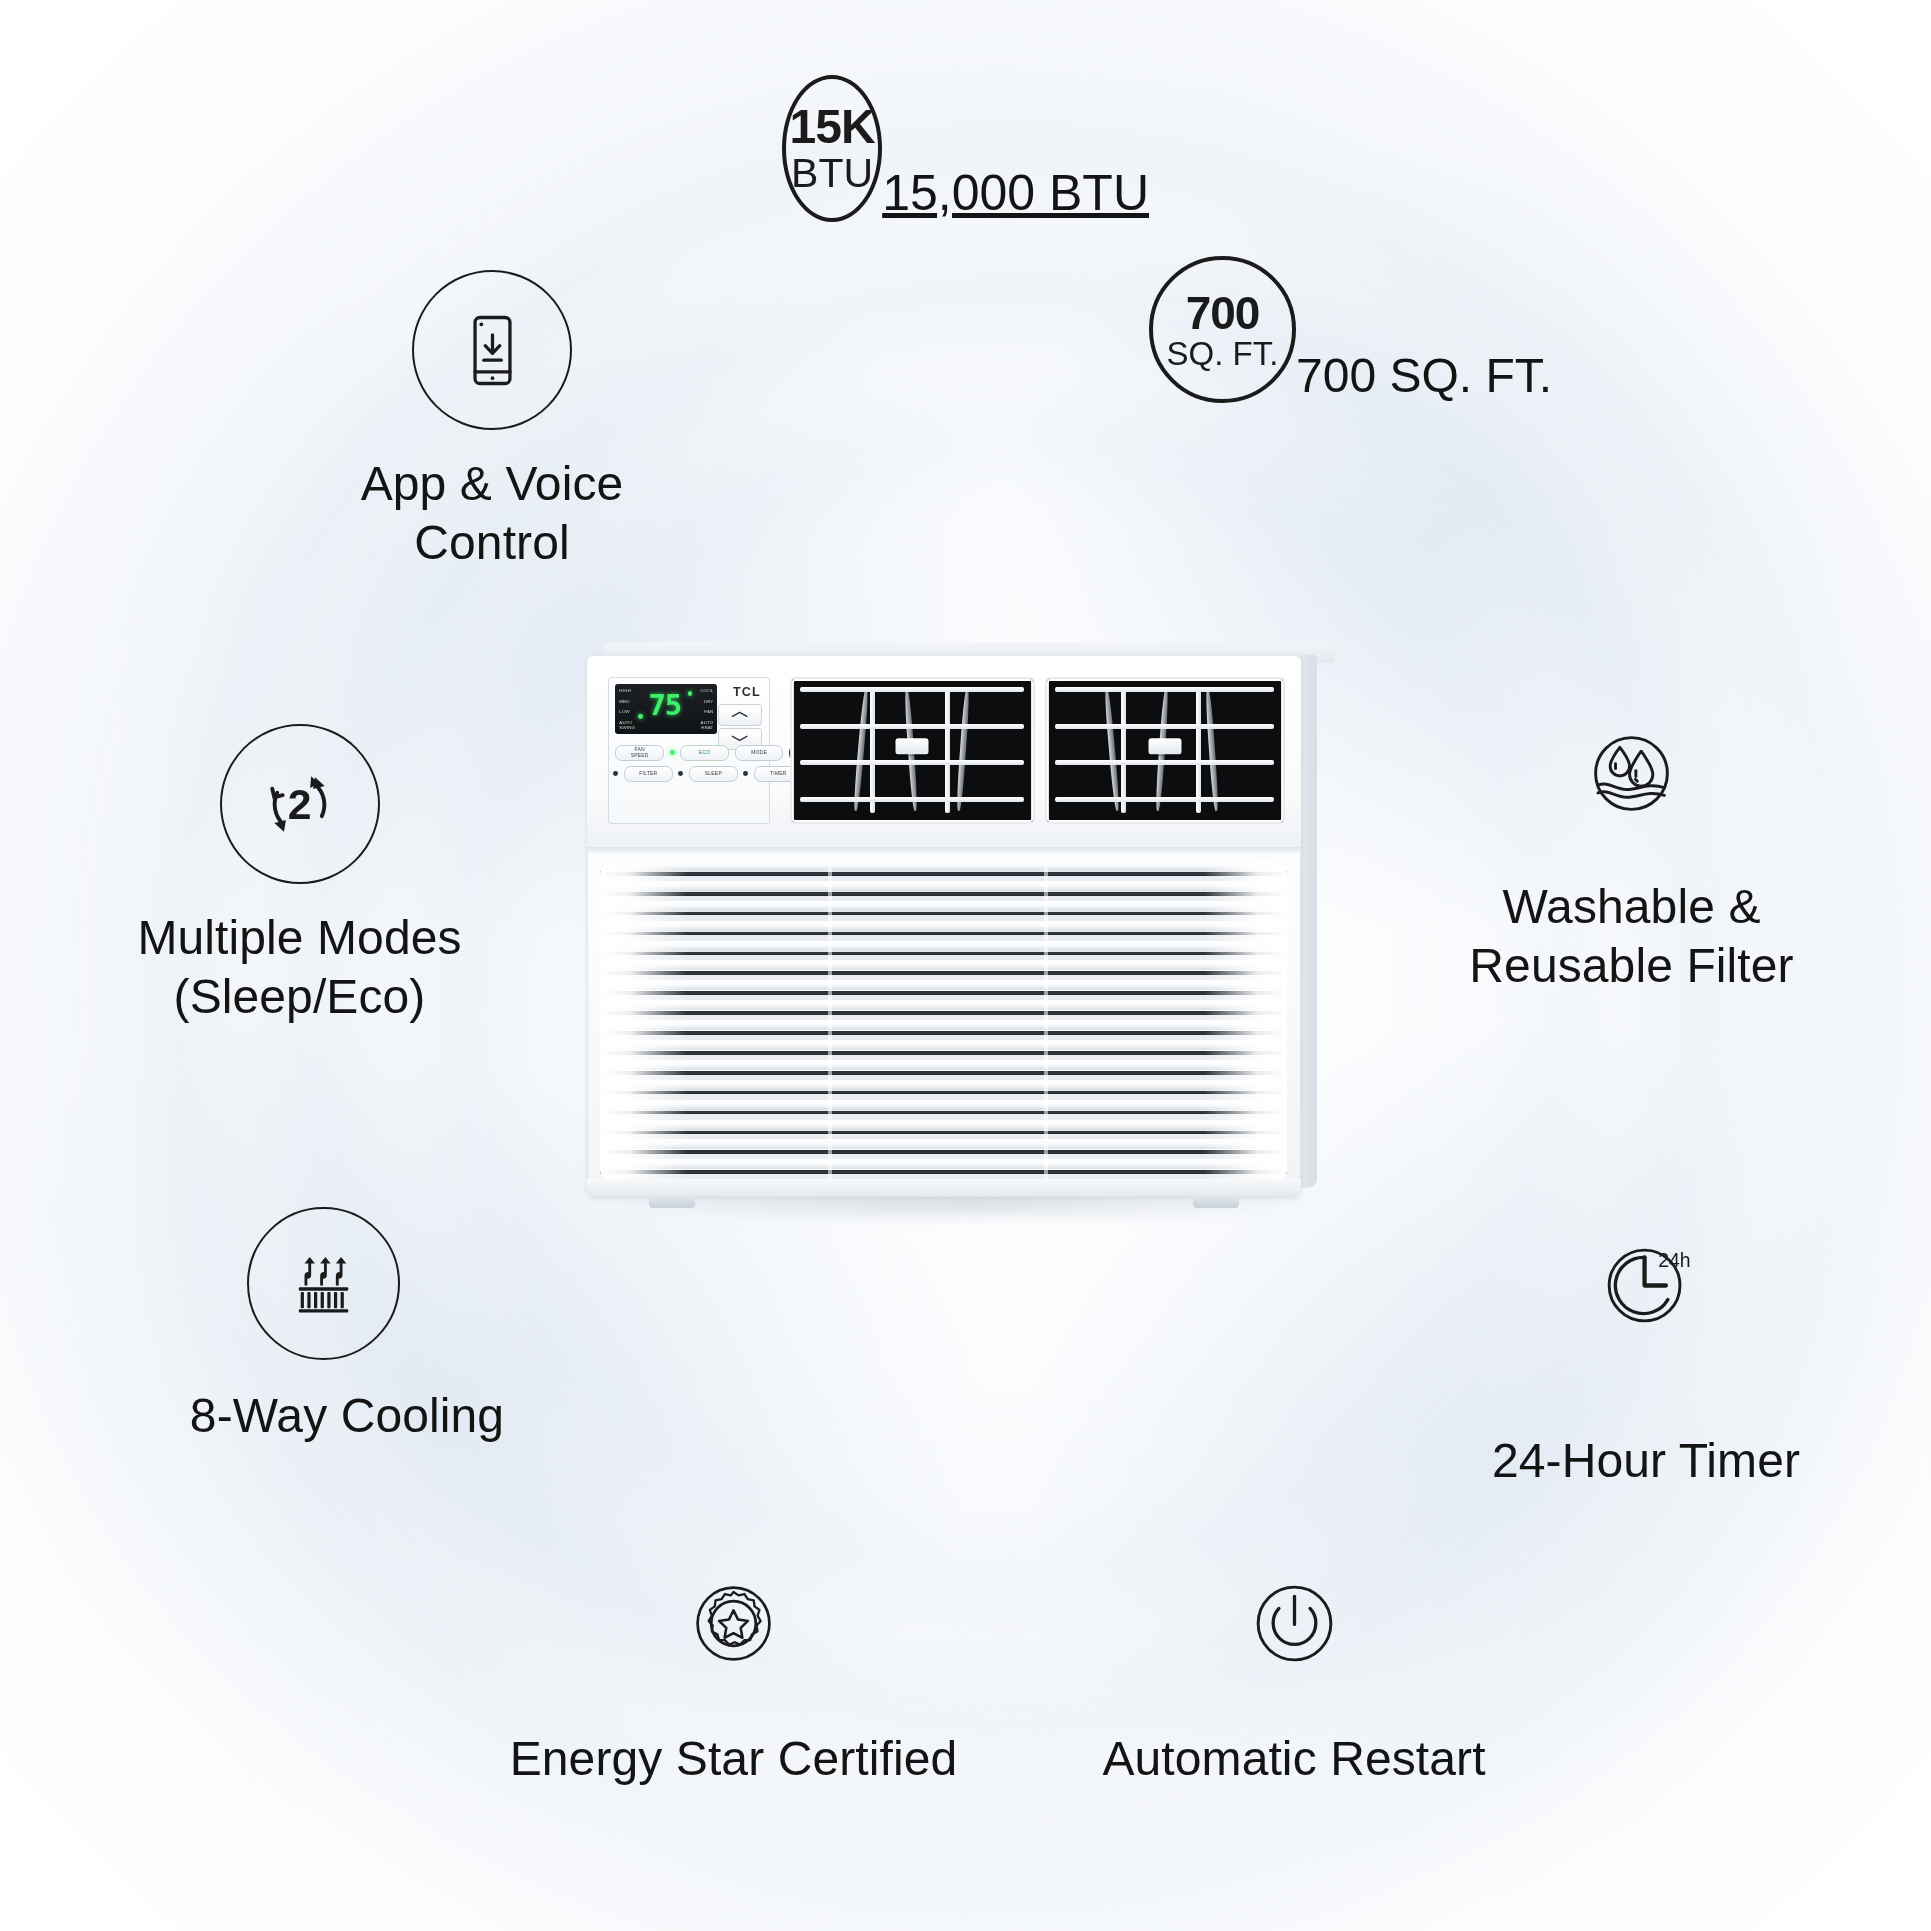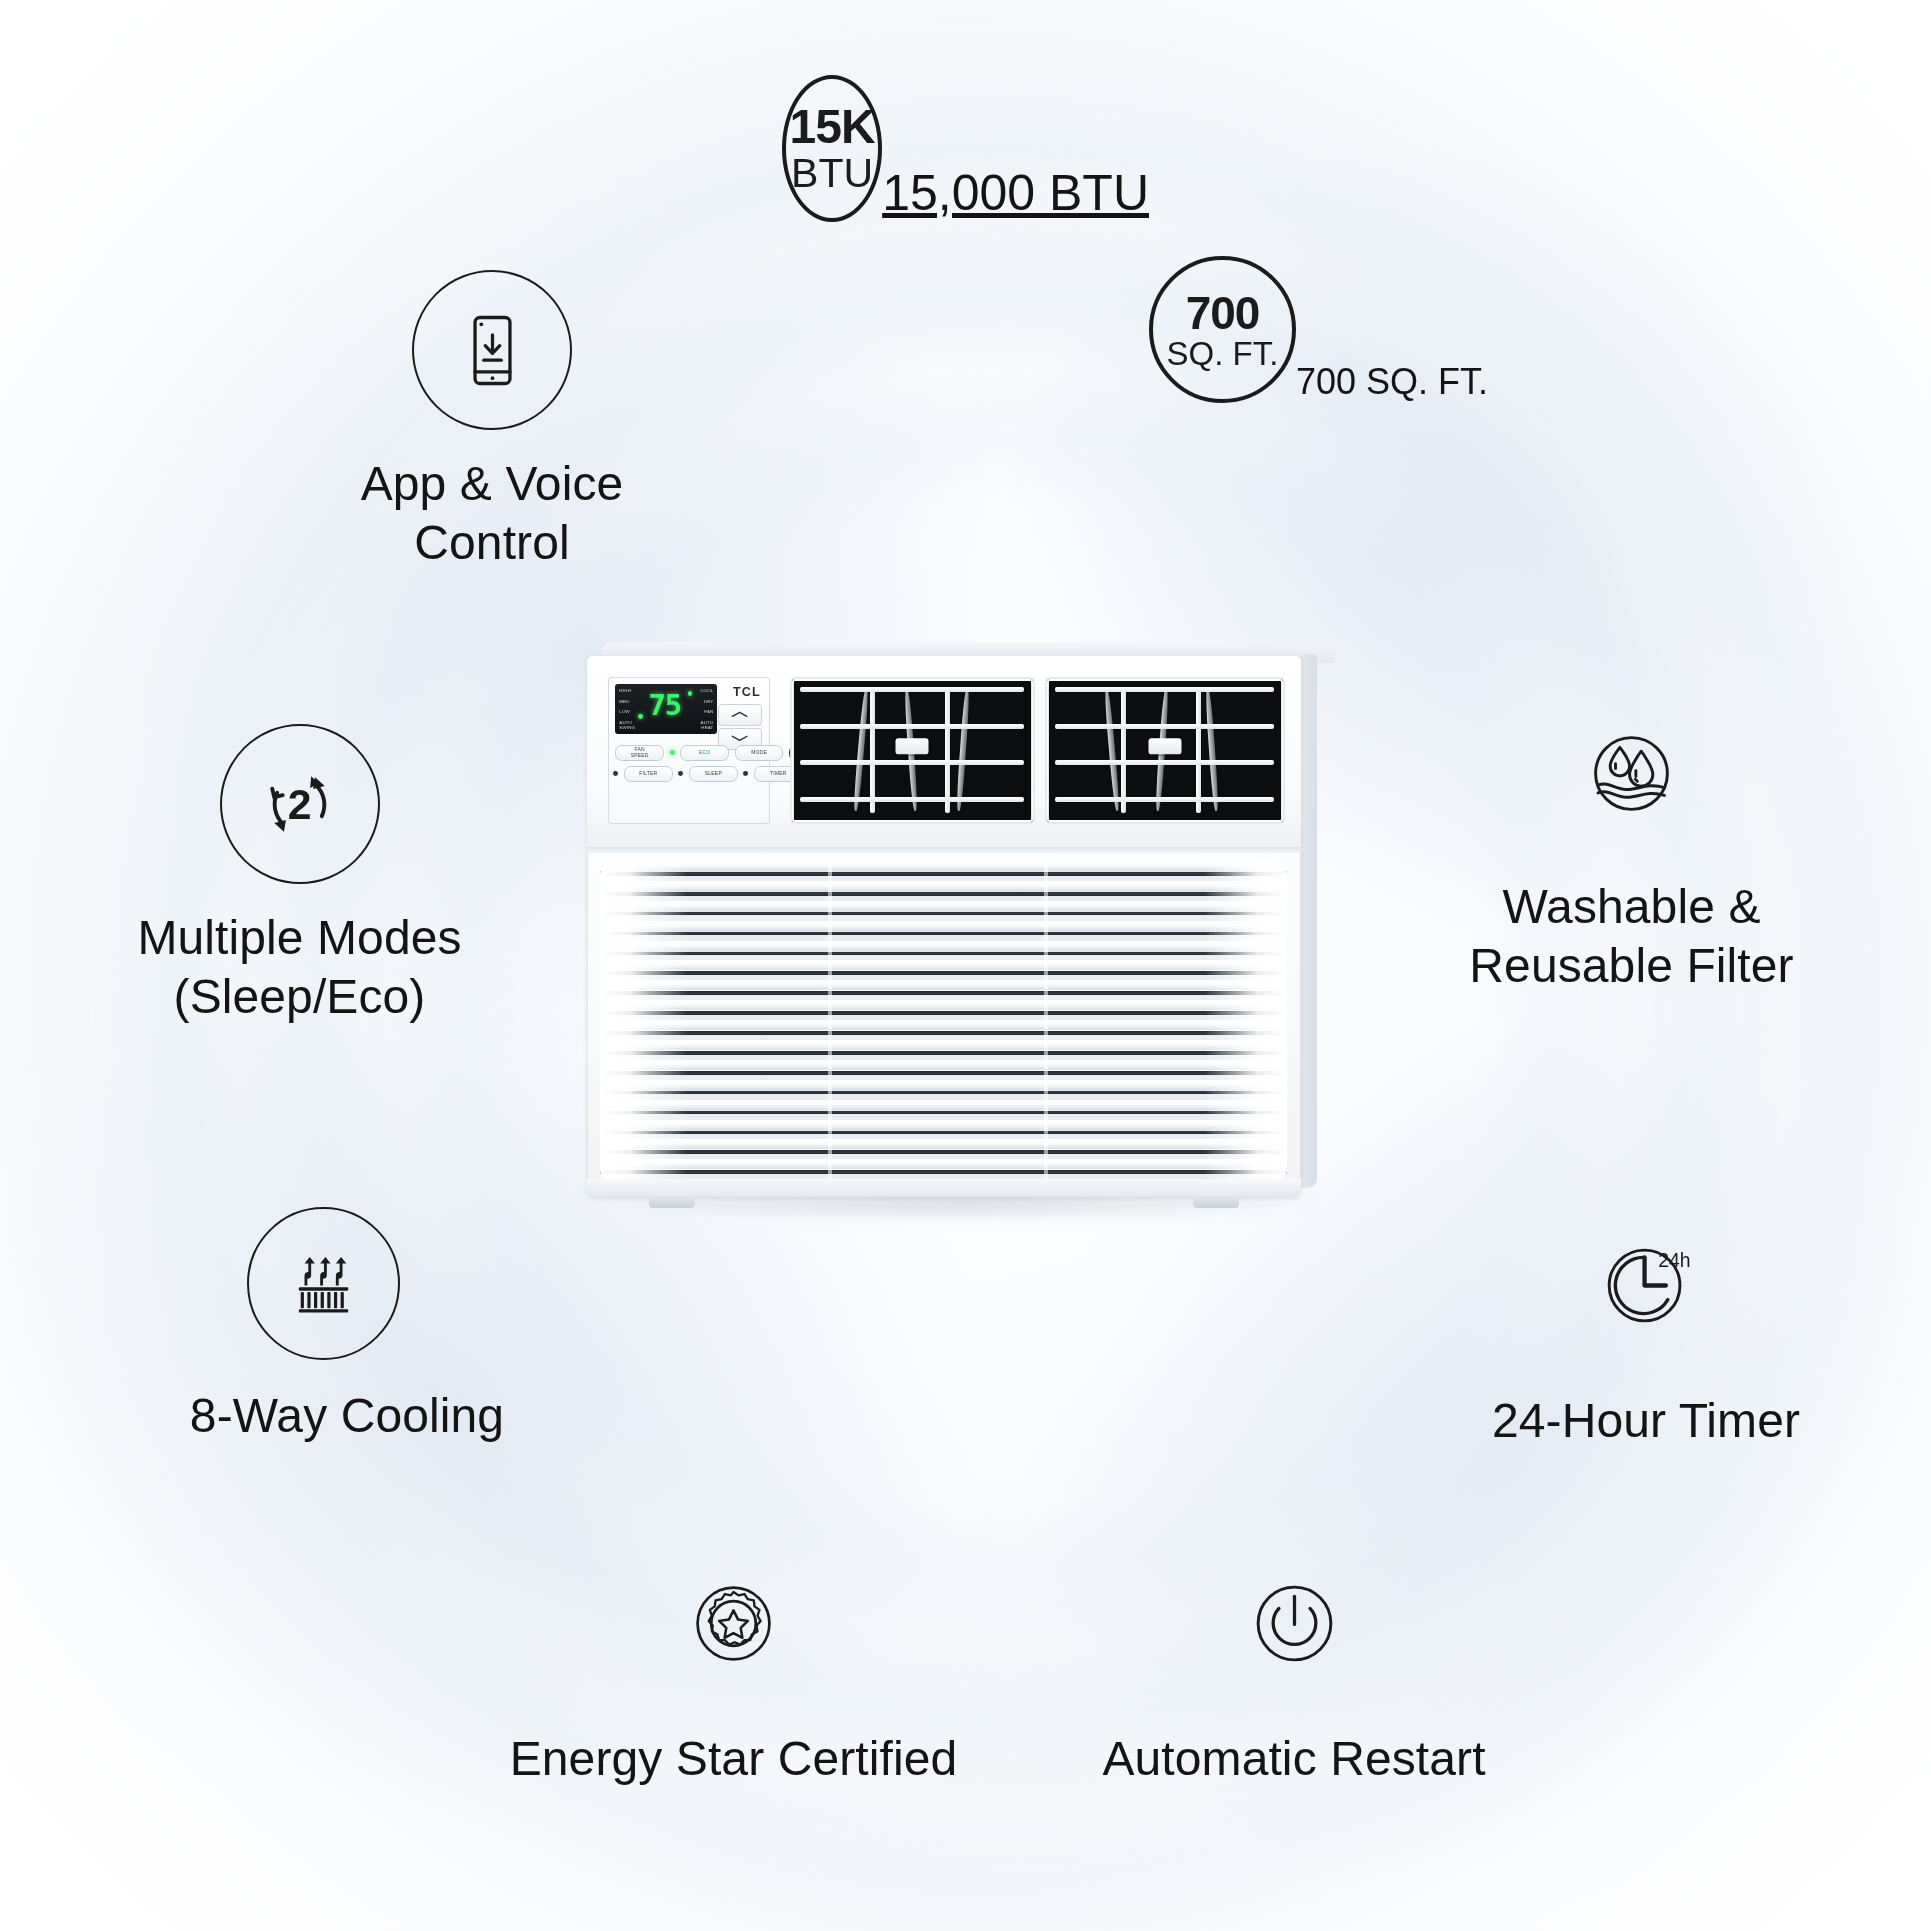--- a/index.html
+++ b/index.html
@@ -63,39 +63,39 @@
   #badge-btu{left:782px;top:75px;width:367px;}
   #badge-btu .badge-circle{width:147px;height:147px;}
   #badge-btu .badge-top{font-size:48px;margin-bottom:1.9px;}
   #badge-btu .badge-bot{font-size:41px;}
   #badge-btu .badge-label{font-size:50px;margin-top:25px;text-decoration:underline;}
 
   #badge-sqft{left:1149px;top:256px;width:415px;}
   #badge-sqft .badge-circle{width:147px;height:147px;}
   #badge-sqft .badge-top{font-size:46px;margin-bottom:1px;}
   #badge-sqft .badge-bot{font-size:33px;}
-  #badge-sqft .badge-label{font-size:36px;margin-top:23px;}
+  #badge-sqft .badge-label{font-size:48px;margin-top:23px;}
 
   #feat-app{left:299px;top:270px;width:386px;}
   #feat-app .icon-circle{width:160px;height:160px;border-width:2.9px;}
   #feat-app .label{font-size:48px;margin-top:25px;line-height:1.22;}
 
   #feat-modes{left:68px;top:724px;width:463px;}
   #feat-modes .icon-circle{width:160px;height:160px;border-width:2.9px;}
   #feat-modes .label{font-size:48px;margin-top:25px;line-height:1.22;}
 
   #feat-cool{left:106px;top:1207px;width:434px;}
   #feat-cool .icon-circle{width:153px;height:153px;border-width:2.9px;}
   #feat-cool .label{font-size:48px;margin-top:27px;line-height:1.22;margin-left:48px;}
 
   #feat-filter{left:1400px;top:693px;width:463px;}
   #feat-filter .icon-circle{width:160px;height:160px;border:none;}
   #feat-filter .label{font-size:48px;margin-top:25px;line-height:1.22;}
 
-  #feat-timer{left:1429px;top:1207px;width:434px;}
+  #feat-timer{left:1429px;top:1207px;width:434px;gap:40px;}
   #feat-timer .icon-circle{width:156px;height:156px;border:none;}
   #feat-timer .label{font-size:48px;margin-top:29px;line-height:1.22;}
 
   #feat-energy{left:434px;top:1545px;width:599px;}
   #feat-energy .icon-circle{width:156px;height:156px;border:none;}
   #feat-energy .label{font-size:48px;margin-top:29px;line-height:1.22;}
 
   #feat-restart{left:1043px;top:1545px;width:502px;}
   #feat-restart .icon-circle{width:156px;height:156px;border:none;}
   #feat-restart .label{font-size:48px;margin-top:29px;line-height:1.22;}

